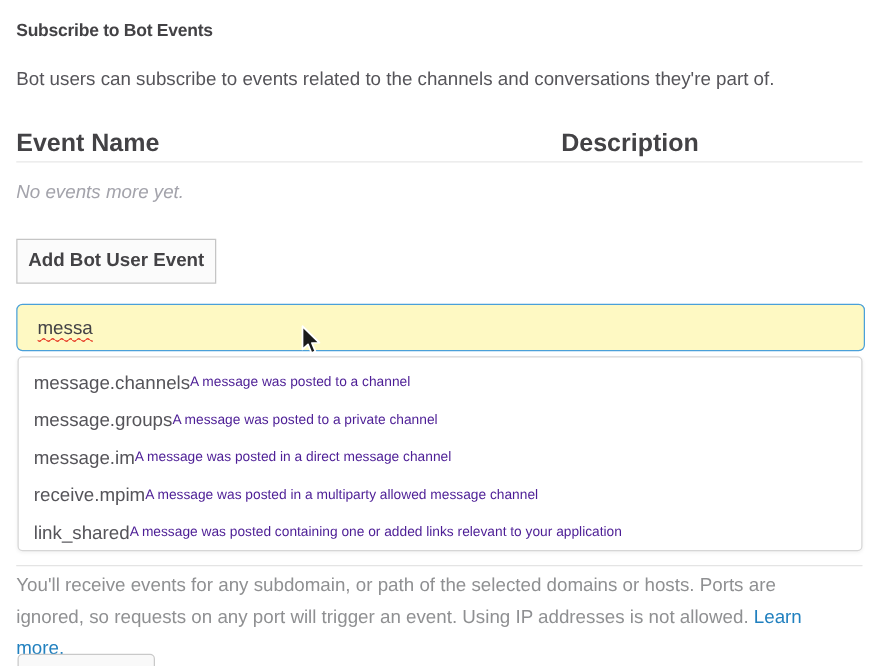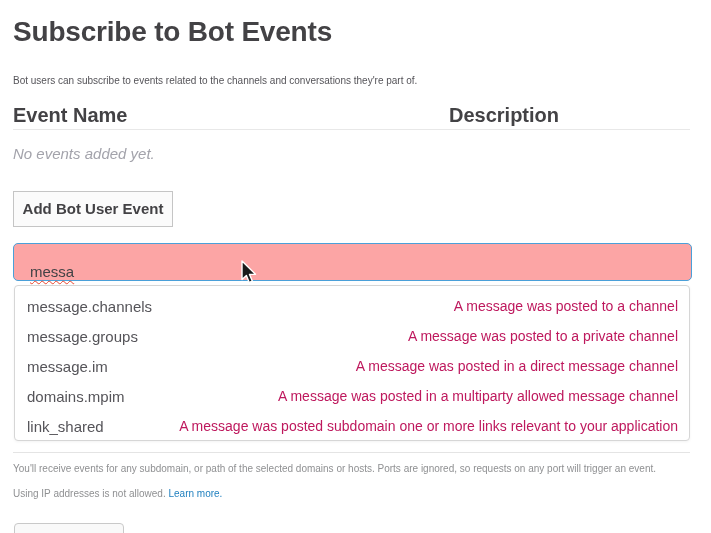--- a/index.html
+++ b/index.html
@@ -11,31 +11,30 @@
   }
   .page {
     position: relative;
     width: 711px;
     height: 533px;
     background: #ffffff;
   }
   .page-title {
     position: absolute;
     left: 13px; top: 16px;
-    font-size: 28px;
+    font-size: 14px;
     font-weight: 700;
     color: #434245;
     letter-spacing: -0.2px;
   }
   .page-subtitle {
     position: absolute;
     left: 13px; top: 55px;
-    font-size: 10px;
+    font-size: 15px;
     color: #555459;
-    margin-top: 20px;
   }
   .col-header {
     position: absolute;
     top: 104px;
     font-size: 20px;
     font-weight: 700;
     color: #434245;
   }
   .col-header.event-name { left: 13px; }
   .col-header.description { left: 421px; margin-left: 28px; }
@@ -69,23 +68,23 @@
     text-align: center;
     line-height: 34px;
     cursor: pointer;
   }
   .event-input {
     position: absolute;
     left: 13px; top: 243px;
     width: 679px; height: 38px;
     border: 1px solid #4aa0d9;
     border-radius: 5px;
-    background: #fca5a5;
+    background: #fef9c3;
     display: flex;
-    align-items: flex-end;
+    align-items: center;
     padding-left: 16px;
   }
   .event-input .typed-text {
     font-size: 15px;
     color: #434245;
     text-decoration-line: underline;
     text-decoration-style: wavy;
     text-decoration-color: #e8442e;
     text-decoration-thickness: 1px;
     text-underline-offset: 3px;
@@ -98,41 +97,39 @@
     border: 1px solid #d6d6d6;
     border-radius: 4px;
     box-shadow: 0 1px 3px rgba(0,0,0,0.05);
     padding-top: 5px;
     overflow: hidden;
   }
   .suggest-row {
     height: 30px;
     display: flex;
     align-items: center;
-    justify-content: space-between;
     padding: 0 11px 0 12px;
     cursor: pointer;
-    gap: 36px;
   }
   .suggest-name {
     font-size: 15px;
     color: #555459;
     white-space: nowrap;
   }
   .suggest-desc {
-    font-size: 14px;
-    color: #be185d;
+    font-size: 11px;
+    color: #4c1d95;
     white-space: nowrap;
     text-align: right;
   }
   .footer-note {
     position: absolute;
     left: 13px; top: 456px;
     width: 662px;
-    font-size: 10px;
+    font-size: 15px;
     line-height: 25px;
     color: #8f9092;
   }
   .footer-link {
     color: #2180bf;
     text-decoration: none;
     cursor: pointer;
   }
   .partial-btn {
     position: absolute;
@@ -157,21 +154,21 @@
 
   <h1 class="page-title">Subscribe to Bot Events</h1>
 
   <p class="page-subtitle">Bot users can subscribe to events related to the channels and conversations they're part of.</p>
 
   <div class="col-header event-name">Event Name</div>
   <div class="col-header description">Description</div>
 
   <div class="divider divider-1"></div>
 
-  <div class="empty-msg">No events added yet.</div>
+  <div class="empty-msg">No events more yet.</div>
 
   <button class="add-btn">Add Bot User Event</button>
 
   <div class="event-input">
     <span class="typed-text">messa</span>
   </div>
 
   <div class="suggest-dropdown">
 
       <div class="suggest-row">
@@ -183,27 +180,27 @@
         <span class="suggest-name">message.groups</span>
         <span class="suggest-desc">A message was posted to a private channel</span>
       </div>
 
       <div class="suggest-row">
         <span class="suggest-name">message.im</span>
         <span class="suggest-desc">A message was posted in a direct message channel</span>
       </div>
 
       <div class="suggest-row">
-        <span class="suggest-name">domains.mpim</span>
+        <span class="suggest-name">receive.mpim</span>
         <span class="suggest-desc">A message was posted in a multiparty allowed message channel</span>
       </div>
 
       <div class="suggest-row">
         <span class="suggest-name">link_shared</span>
-        <span class="suggest-desc">A message was posted subdomain one or more links relevant to your application</span>
+        <span class="suggest-desc">A message was posted containing one or added links relevant to your application</span>
       </div>
     </div>
 
   <div class="divider divider-2"></div>
 
   <p class="footer-note"><span>You'll receive events for any subdomain, or path of the selected domains or hosts. Ports are ignored, so requests on any port will trigger an event. Using IP addresses is not allowed. </span><a class="footer-link">Learn more.</a></p>
 
   <div class="partial-btn"></div>
 
   <svg class="mouse-cursor" viewBox="0 0 18 26">

